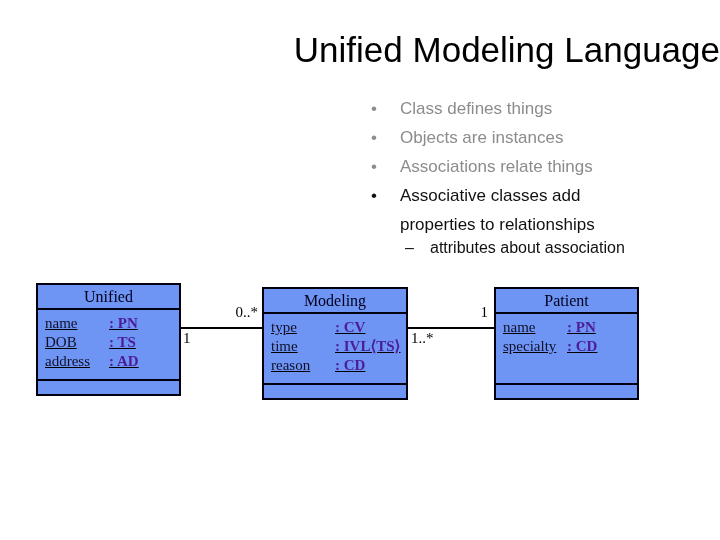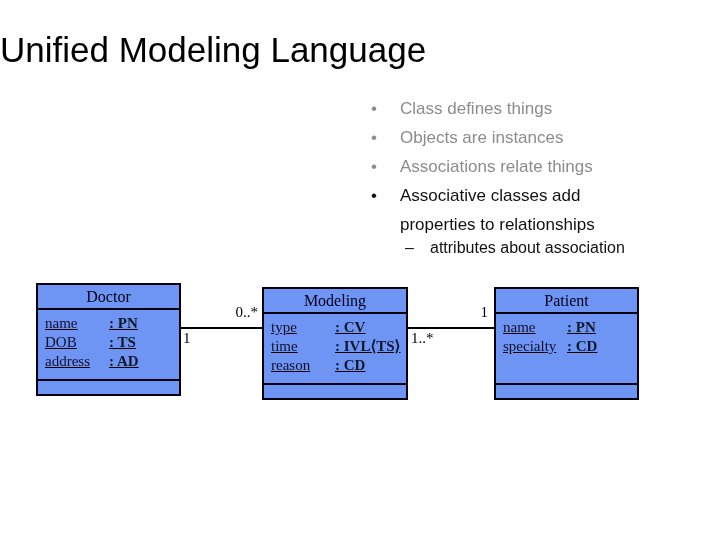--- a/index.html
+++ b/index.html
@@ -1,21 +1,21 @@
 <!DOCTYPE html>
 <html><head>
 <meta charset="utf-8">
 <style>
   html,body { margin:0; padding:0; background:#ffffff; }
   .slide {
     position:relative; width:720px; height:540px; background:#ffffff;
     font-family:"Liberation Sans", sans-serif; overflow:hidden;
   }
   .slide-title {
-    position:absolute; top:30px; left:0; width:720px; text-align:left;
+    position:absolute; top:30px; left:0; width:720px; text-align:right;
     font-size:35px; font-weight:400; color:#000000; margin:0;
   }
   
   .bullets { position:absolute; left:363px; top:94px; width:278px; }
   .bullet { display:flex; margin:0; font-size:17px; line-height:29px; }
   .bullet.gray { color:#8c8c8c; }
   .bullet.black { color:#111111; }
   .bullet .marker { width:37px; flex:0 0 37px; padding-left:8px; box-sizing:border-box; }
   .bullet .btext { white-space:pre-line; }
   .sub-bullet { display:flex; margin-left:42px; margin-top:-3px; font-size:16px; line-height:24px; color:#111111; }
@@ -25,21 +25,21 @@
     position:absolute; background:#6e94f4; border:2px solid #00000f;
     font-family:"Liberation Serif", serif; color:#000000; box-sizing:content-box;
   }
   .uml-title {
     height:23px; line-height:24px; text-align:center; font-size:16px;
     border-bottom:2px solid #00000f; color:#00001a;
   }
   .uml-attrs { padding:4px 4px 4px 7px; font-size:15px; border-bottom:2px solid #00000f; height:61px; }
   .attr-row { display:flex; line-height:19px;text-decoration:underline; }
   .attr-name { width:64px; flex:0 0 64px; color:#10102a; }
-  .attr-type { font-weight:bold; color:#0f172a; white-space:nowrap; }
+  .attr-type { font-weight:bold; color:#4c1d95; white-space:nowrap; }
   .uml-empty { height:13px; }
   #class-patient { left:36px; top:283px; width:141px; }
   #class-encounter { left:262px; top:287px; width:142px; }
   #class-doctor { left:494px; top:287px; width:141px; }
   
   .connector { position:absolute; height:2px; background:#000000; }
   #connector-patient-encounter { left:181px; top:327px; width:81px; }
   #connector-encounter-doctor { left:408px; top:327px; width:86px; }
   .mult { position:absolute; font-family:"Liberation Serif", serif; font-size:15px; color:#000000; }
   #mult-encounter-side-top { left:226px; top:304px; width:32px; text-align:right; }
@@ -72,21 +72,21 @@
       <span class="btext">Associative classes add
 properties to relationships</span>
     </div>
     <div class="sub-bullet">
       <span class="marker">–</span>
       <span class="btext">attributes about association</span>
     </div>
   </div>
 
   <div class="uml-class" id="class-patient">
-    <div class="uml-title">Doctor</div>
+    <div class="uml-title">Unified</div>
     <div class="uml-attrs">
       <div class="attr-row">
         <span class="attr-name">name</span>
         <span class="attr-type">: PN</span>
       </div>
       <div class="attr-row">
         <span class="attr-name">DOB</span>
         <span class="attr-type">: TS</span>
       </div>
       <div class="attr-row">

